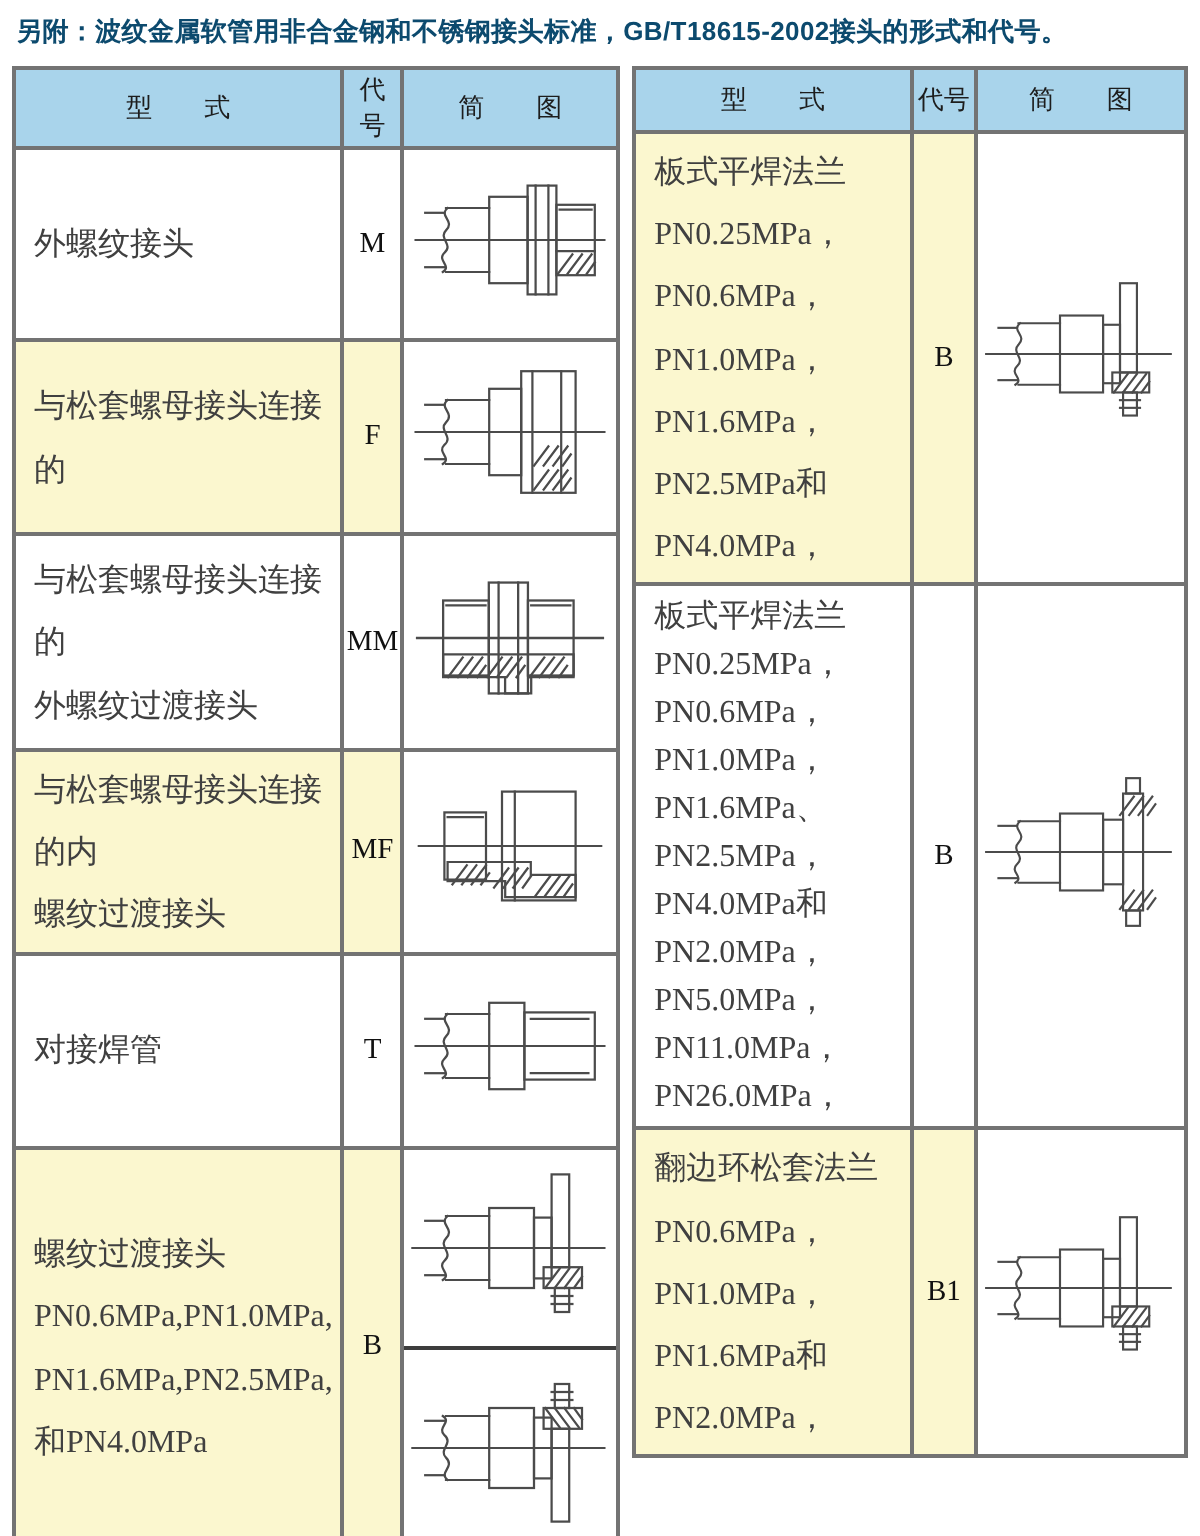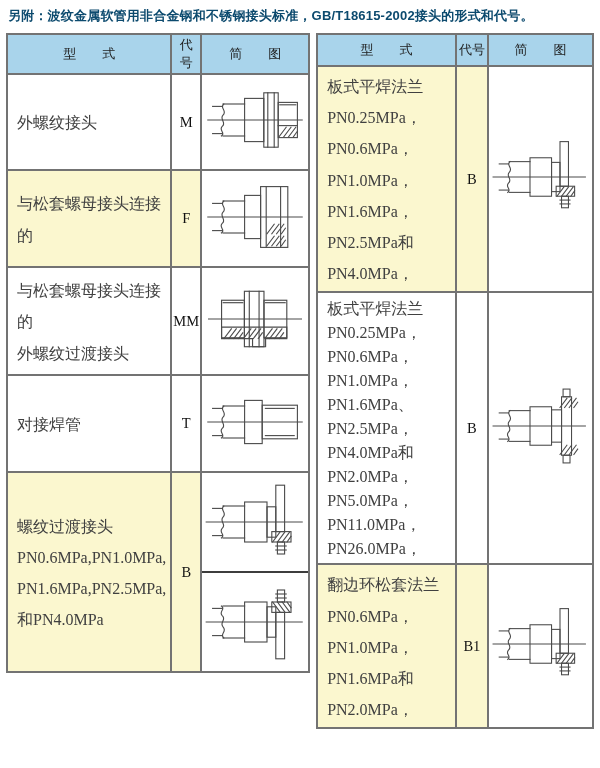--- a/index.html
+++ b/index.html
@@ -206,20 +206,30 @@
       <tr style="height:108px">
         <td class="type">与松套螺母接头连接的
 外螺纹过渡接头</td>
         <td class="code">MM</td>
         <td class="diag">
           <svg class="d" viewBox="0 0 130 100" width="106" height="96">
                 <use href="#fit-double-male"></use>
               </svg>
         </td>
       </tr>
+      <tr style="height:90px">
+        <td class="type hl">与松套螺母接头连接的内
+螺纹过渡接头</td>
+        <td class="code hl">MF</td>
+        <td class="diag">
+          <svg class="d" viewBox="0 0 130 100" width="104" height="84">
+                <use href="#fit-male-female"></use>
+              </svg>
+        </td>
+      </tr>
       <tr style="height:97px">
         <td class="type">对接焊管</td>
         <td class="code">T</td>
         <td class="diag">
           <svg class="d" viewBox="0 0 130 100" width="104" height="86">
                 <use href="#fit-butt-weld"></use>
               </svg>
         </td>
       </tr>
       <tr style="height:200px">

